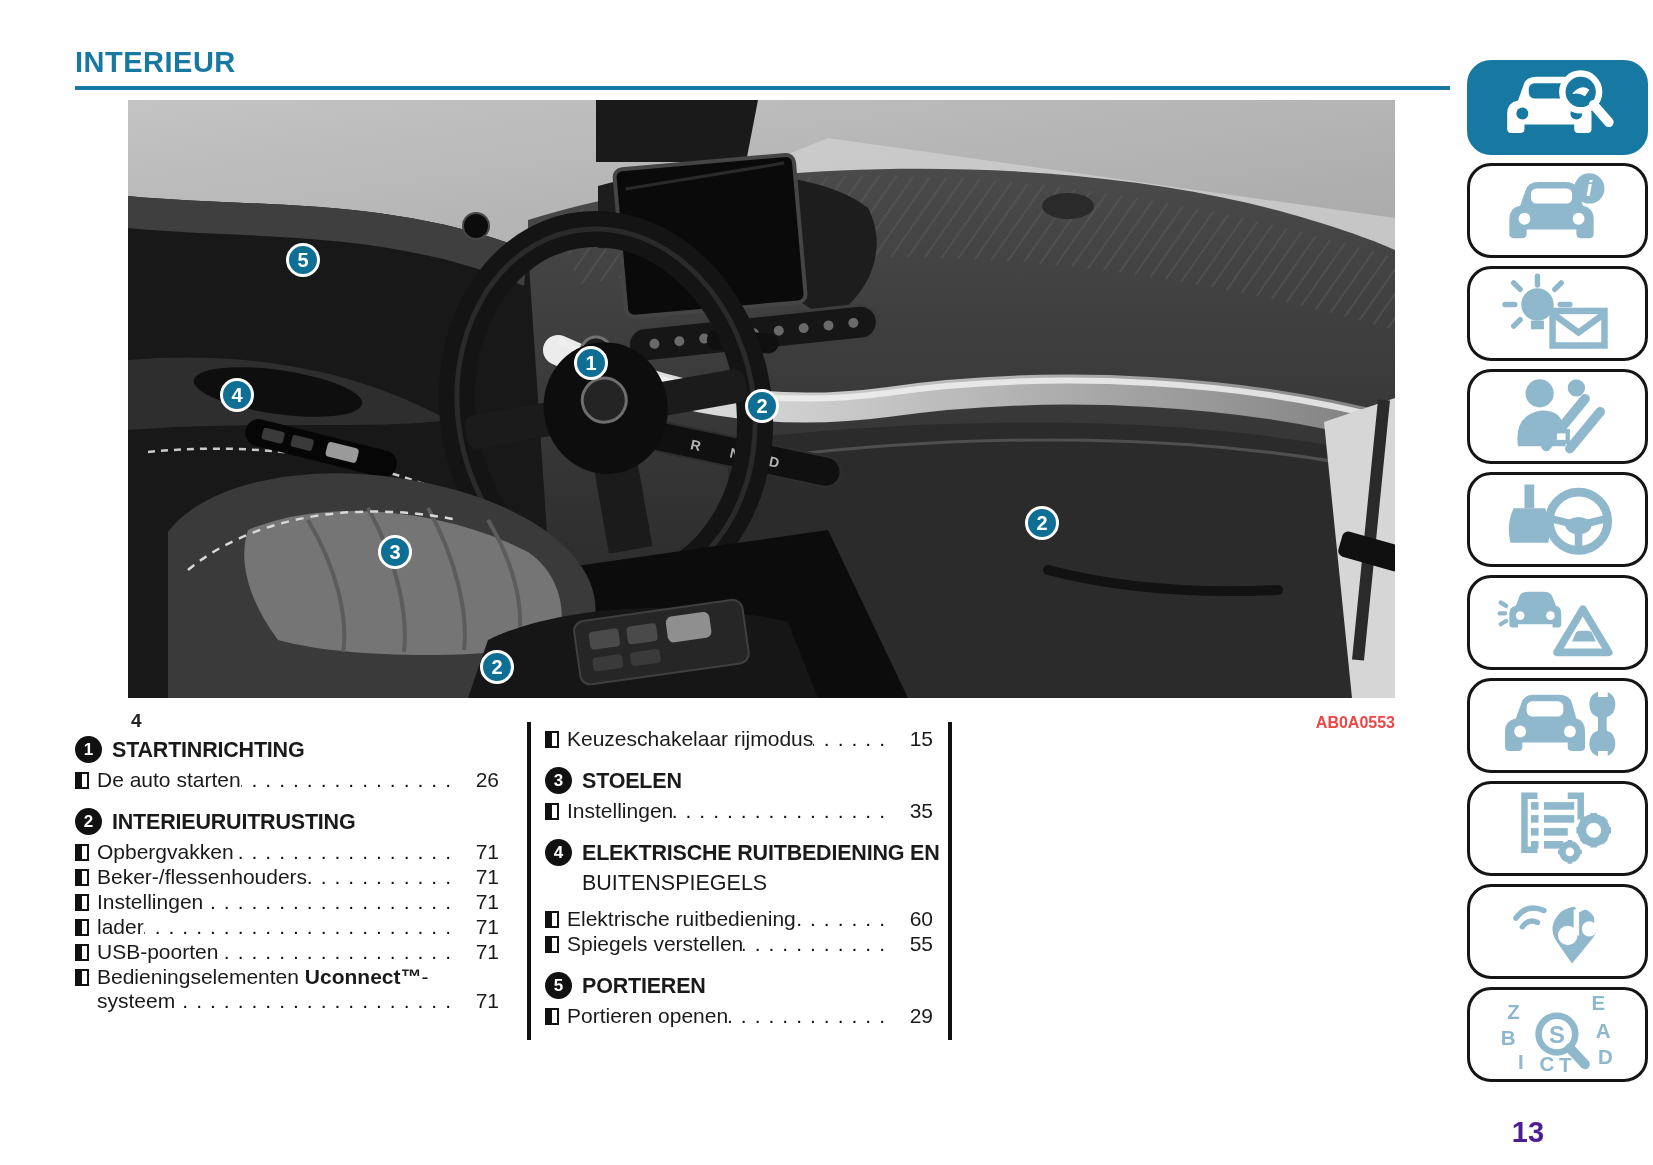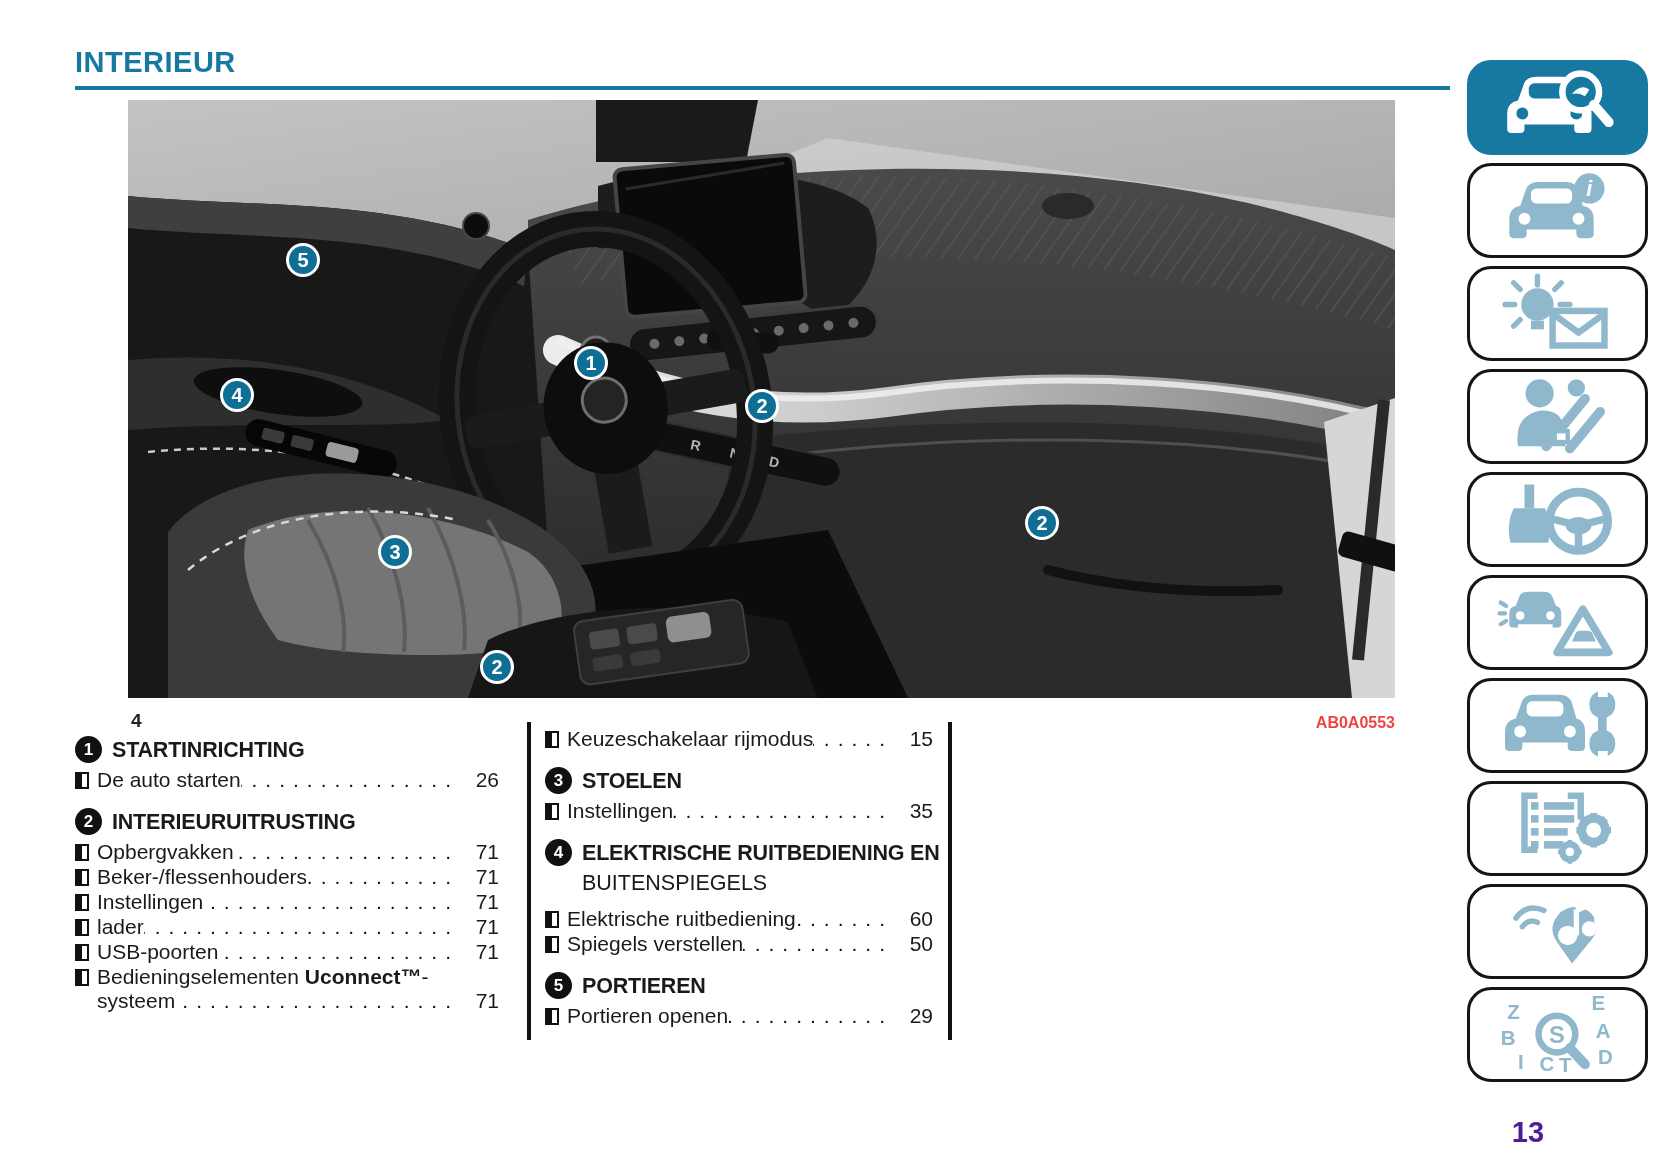--- a/index.html
+++ b/index.html
@@ -317,21 +317,21 @@
             <span class="pg">60</span>
           </div>
         </div>
       </div>
       <div class="toc-item">
         <span class="bullet"></span>
         <div class="item-body">
           <div class="tline">
             <span><span>Spiegels verstellen</span></span>
             <span class="dots">................................................................................</span>
-            <span class="pg">50</span>
+            <span class="pg">55</span>
           </div>
         </div>
       </div>
     </div>
     <div class="toc-section">
       <div class="sec-head">
         <span class="circle-num">5</span>
         <span class="sec-title">PORTIEREN</span>
       </div>
       <div class="toc-item">

